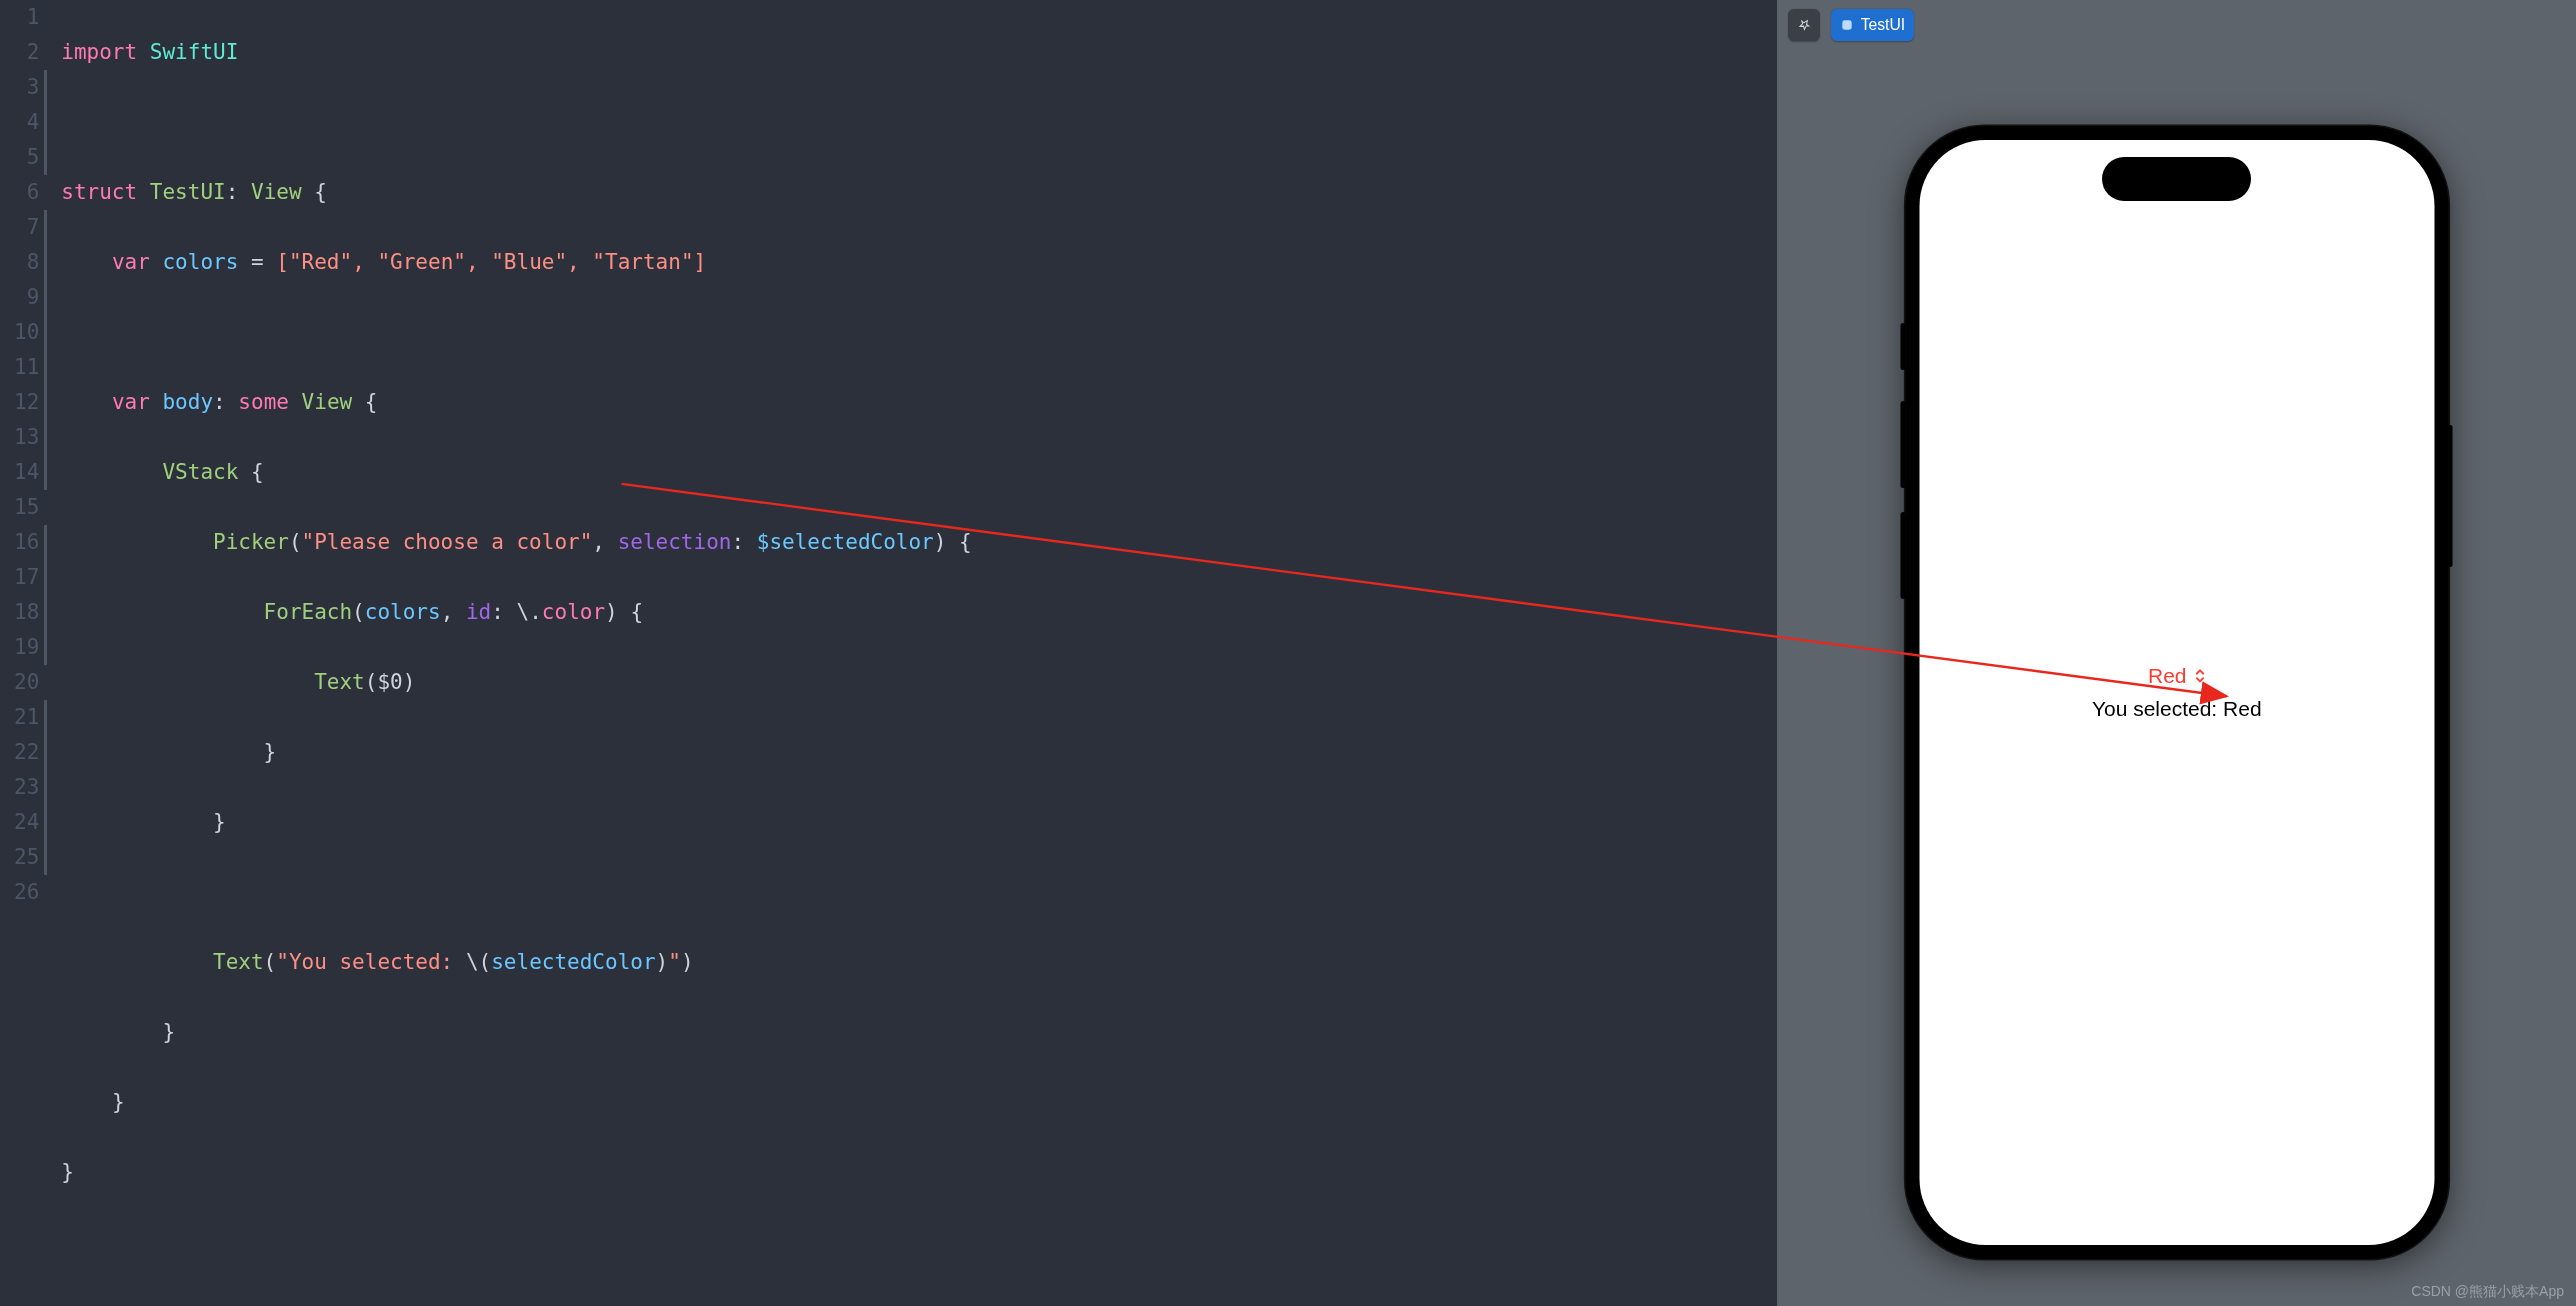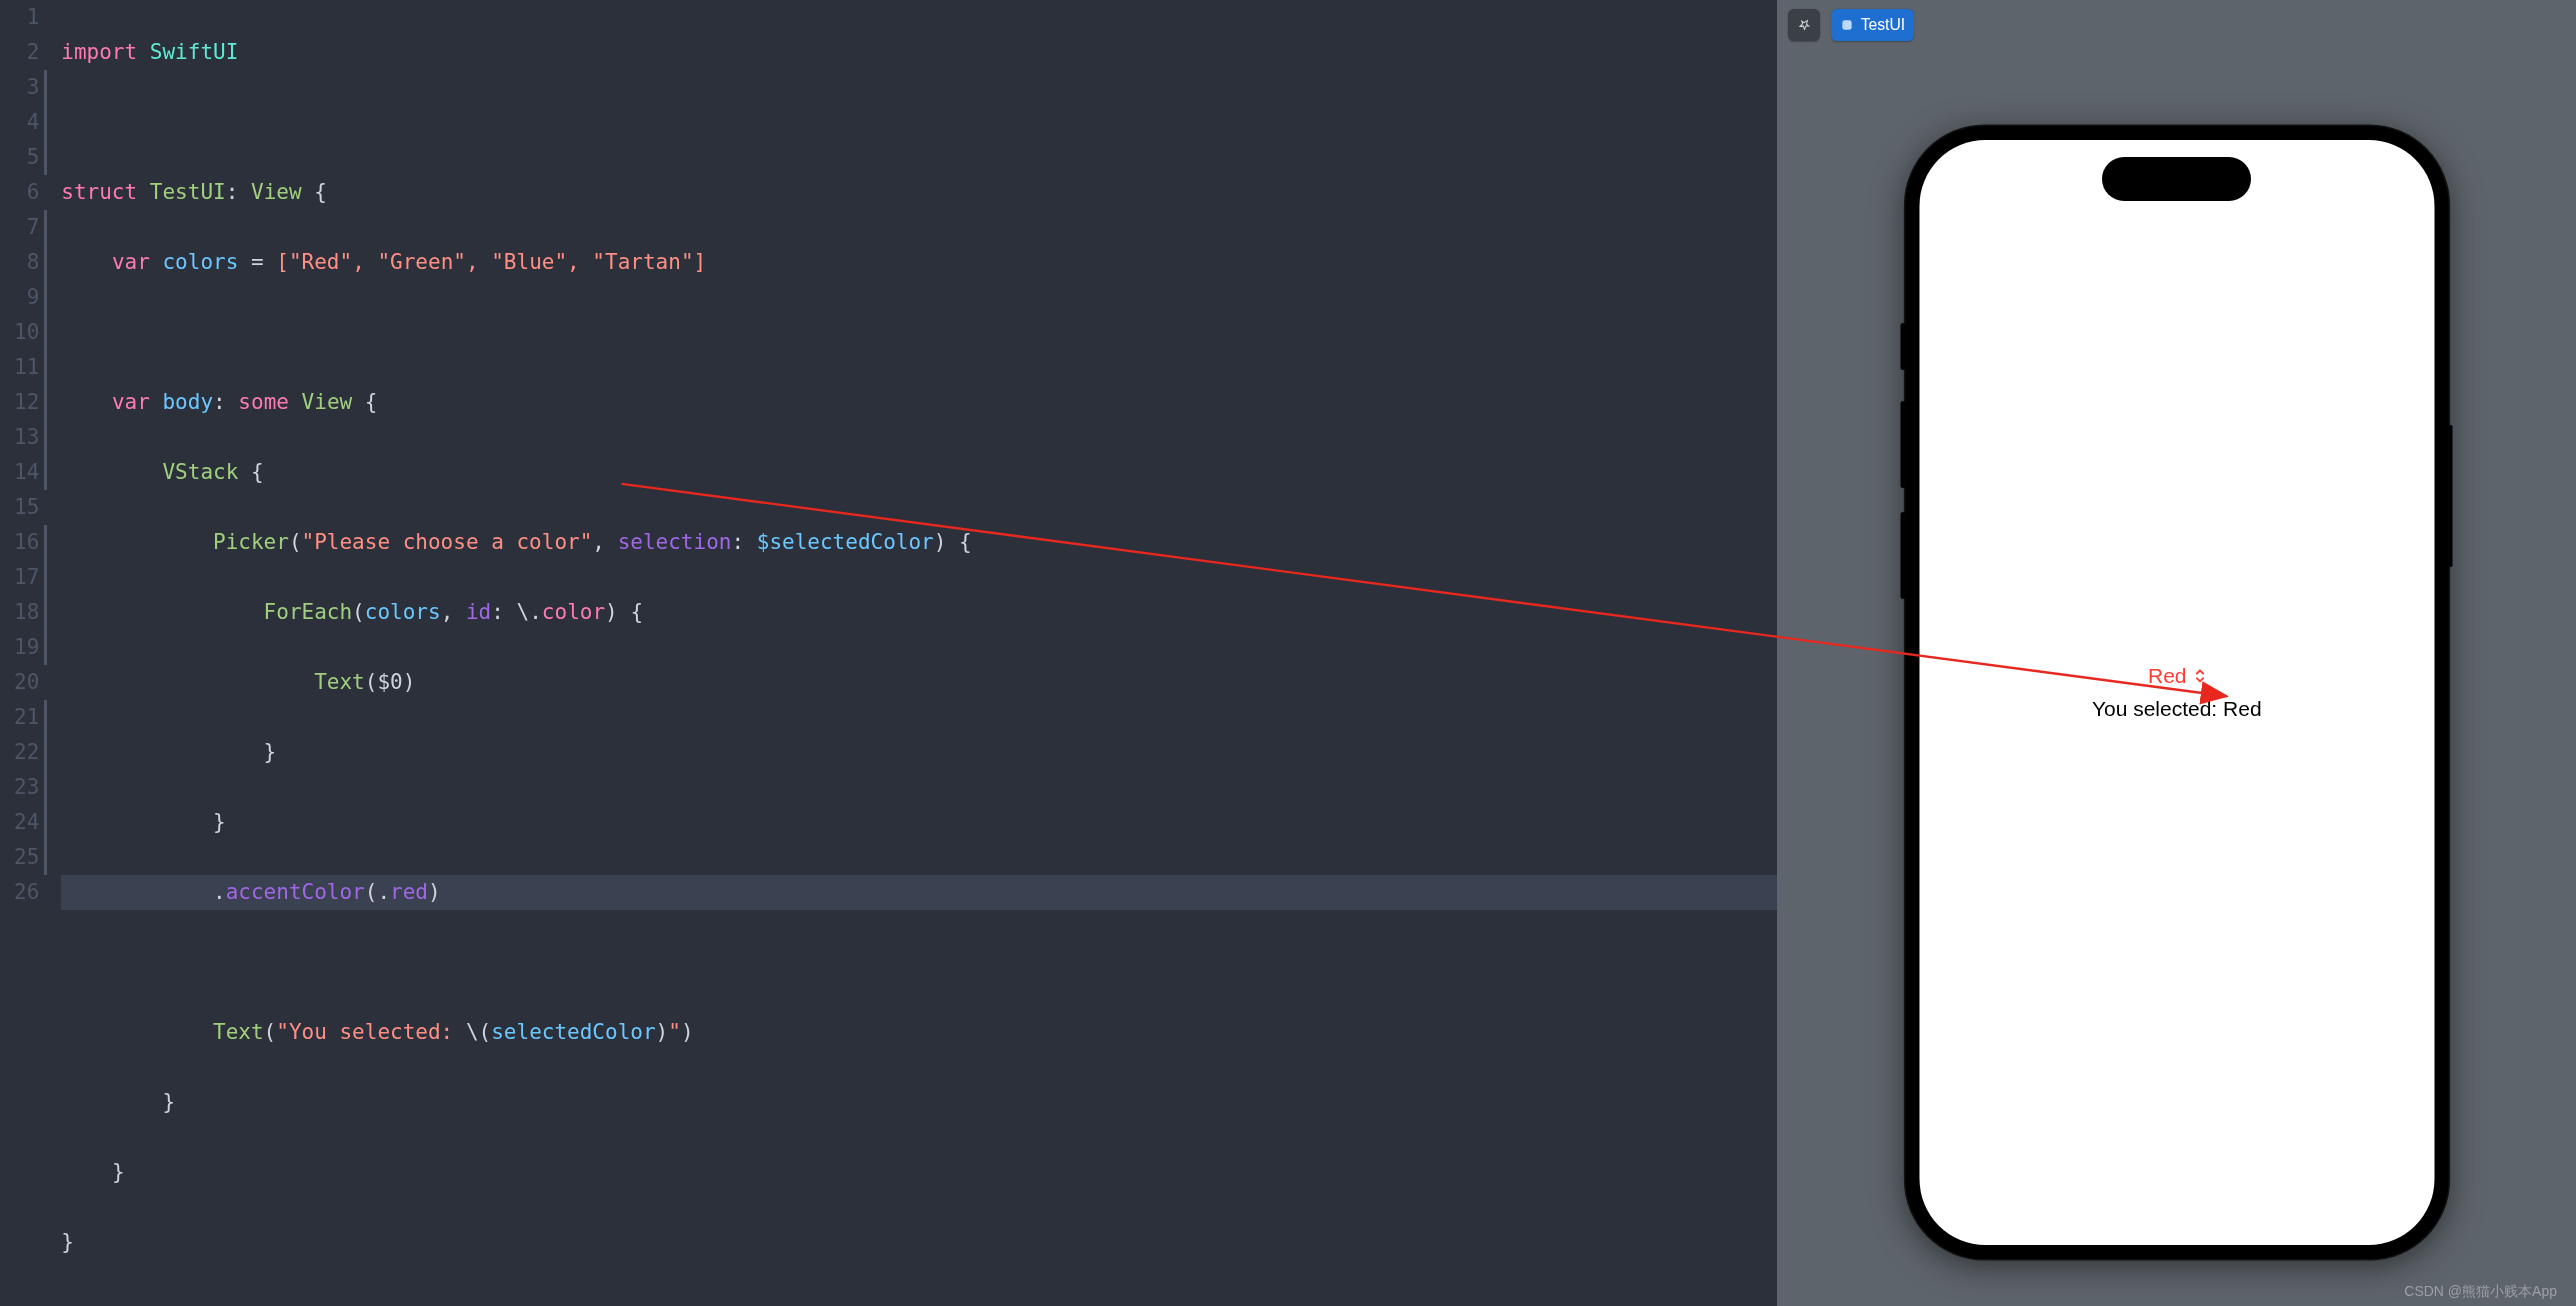--- a/index.html
+++ b/index.html
@@ -173,21 +173,21 @@
     letter-spacing: -1.6px;
     display: flex; flex-direction: column;
     line-height: 6.3px;
   }
   .selected-label {
     font-size: 21px;
     color: #000;
   }
   .watermark {
     position: absolute;
-    right: 19px;
+    right: 12px;
     bottom: 4.7px;
     font-size: 14px;
     color: #9aa0a6;
     font-family: sans-serif;
   }
 </style>
 </head>
 <body>
 
 <div class="app">
@@ -255,21 +255,20 @@
 <div class="row"><span class="kw">struct</span> <span class="type">TestUI</span><span class="punc">:</span> <span class="type">View</span> <span class="punc">{</span></div>
 <div class="row">    <span class="kw">var</span> <span class="prop">colors</span> <span class="punc">=</span> <span class="str">["Red", "Green", "Blue", "Tartan"]</span></div>
 <div class="row"></div>
 <div class="row">    <span class="kw">var</span> <span class="prop">body</span><span class="punc">:</span> <span class="kw">some</span> <span class="type">View</span> <span class="punc">{</span></div>
 <div class="row">        <span class="type">VStack</span> <span class="punc">{</span></div>
 <div class="row">            <span class="type">Picker</span><span class="punc">(</span><span class="str">"Please choose a color"</span><span class="punc">,</span> <span class="label">selection</span><span class="punc">:</span> <span class="ref">$selectedColor</span><span class="punc">)</span> <span class="punc">{</span></div>
 <div class="row">                <span class="type">ForEach</span><span class="punc">(</span><span class="ref">colors</span><span class="punc">,</span> <span class="label">id</span><span class="punc">:</span> <span class="punc">\.</span><span class="kw">color</span><span class="punc">)</span> <span class="punc">{</span></div>
 <div class="row">                    <span class="type">Text</span><span class="punc">(</span><span class="punc">$0</span><span class="punc">)</span></div>
 <div class="row">                <span class="punc">}</span></div>
 <div class="row">            <span class="punc">}</span></div>
-<div class="row highlight">            <span class="punc">.</span><span class="call">accentColor</span><span class="punc">(</span><span class="punc">.</span><span class="call">red</span><span class="punc">)</span></div>
 <div class="row"></div>
 <div class="row">            <span class="type">Text</span><span class="punc">(</span><span class="str">"You selected: </span><span class="punc">\(</span><span class="ref">selectedColor</span><span class="punc">)</span><span class="str">"</span><span class="punc">)</span></div>
 <div class="row">        <span class="punc">}</span></div>
 <div class="row">    <span class="punc">}</span></div>
 <div class="row"><span class="punc">}</span></div>
 
 
 
 
 

